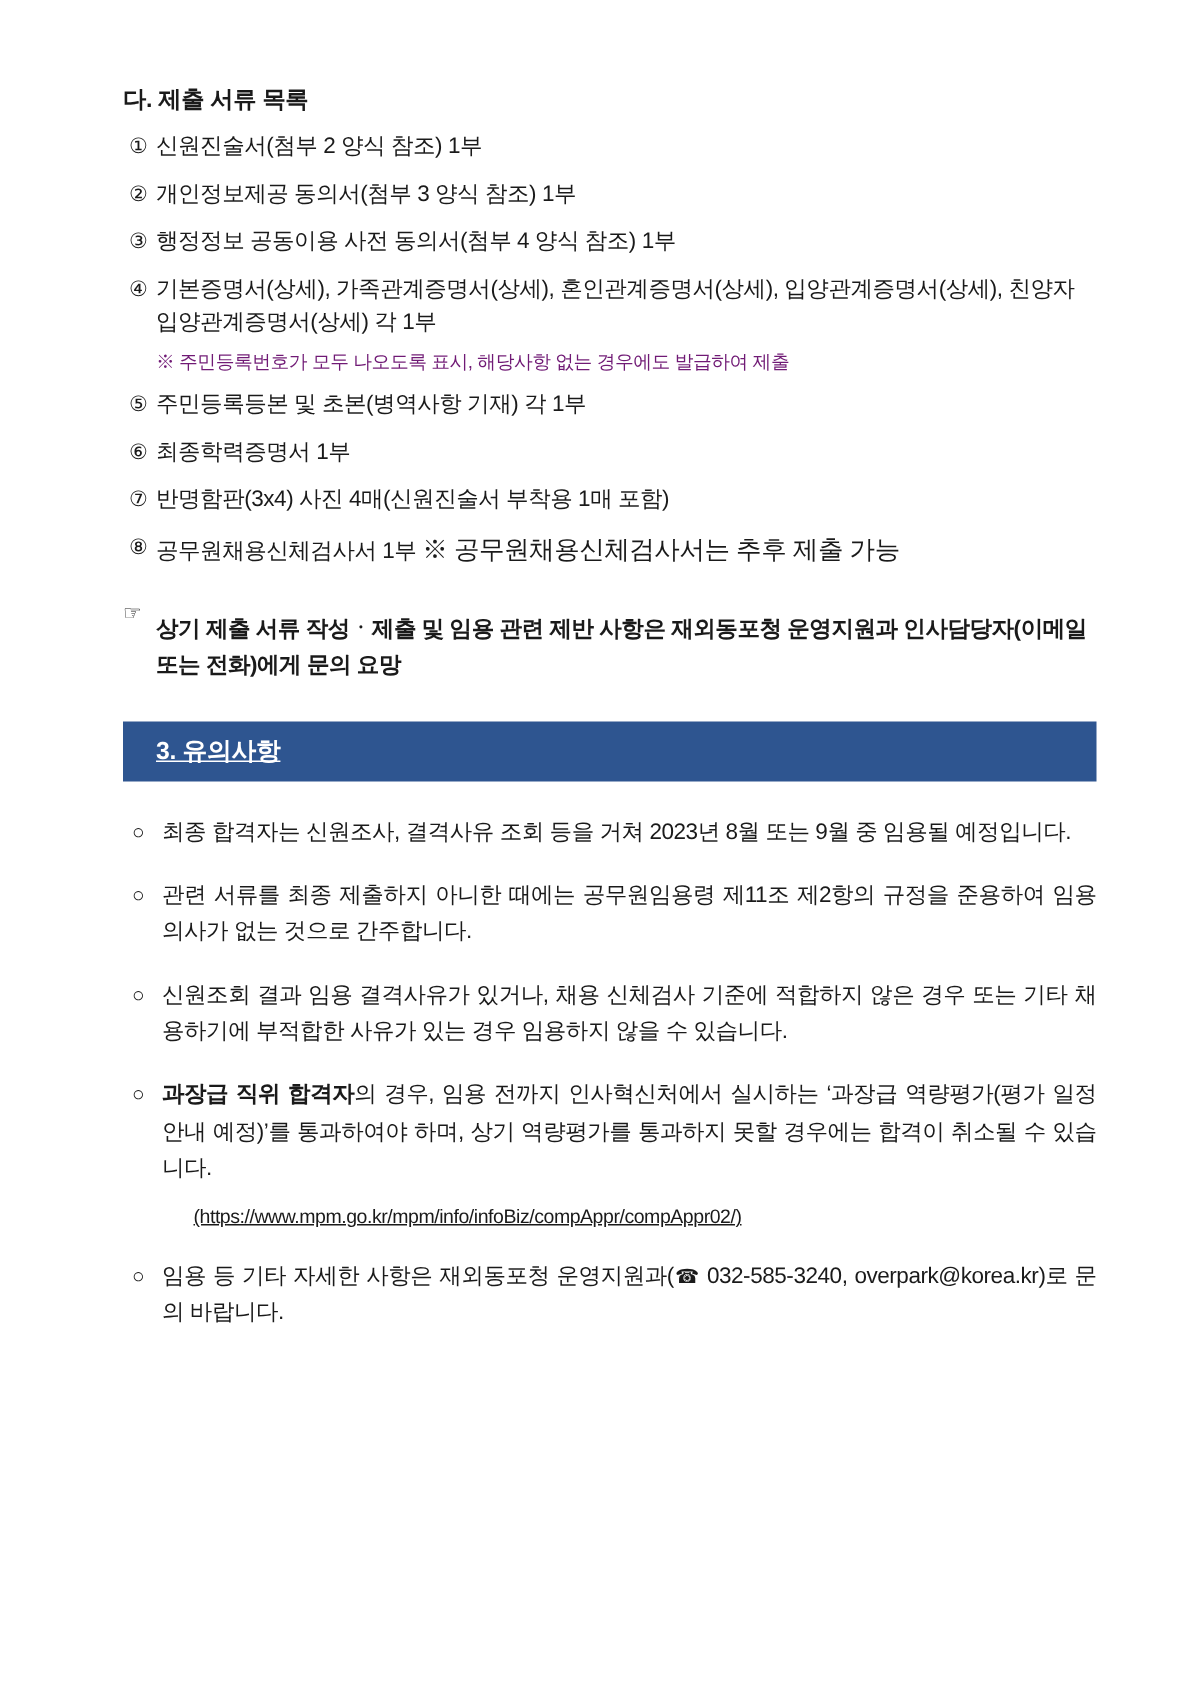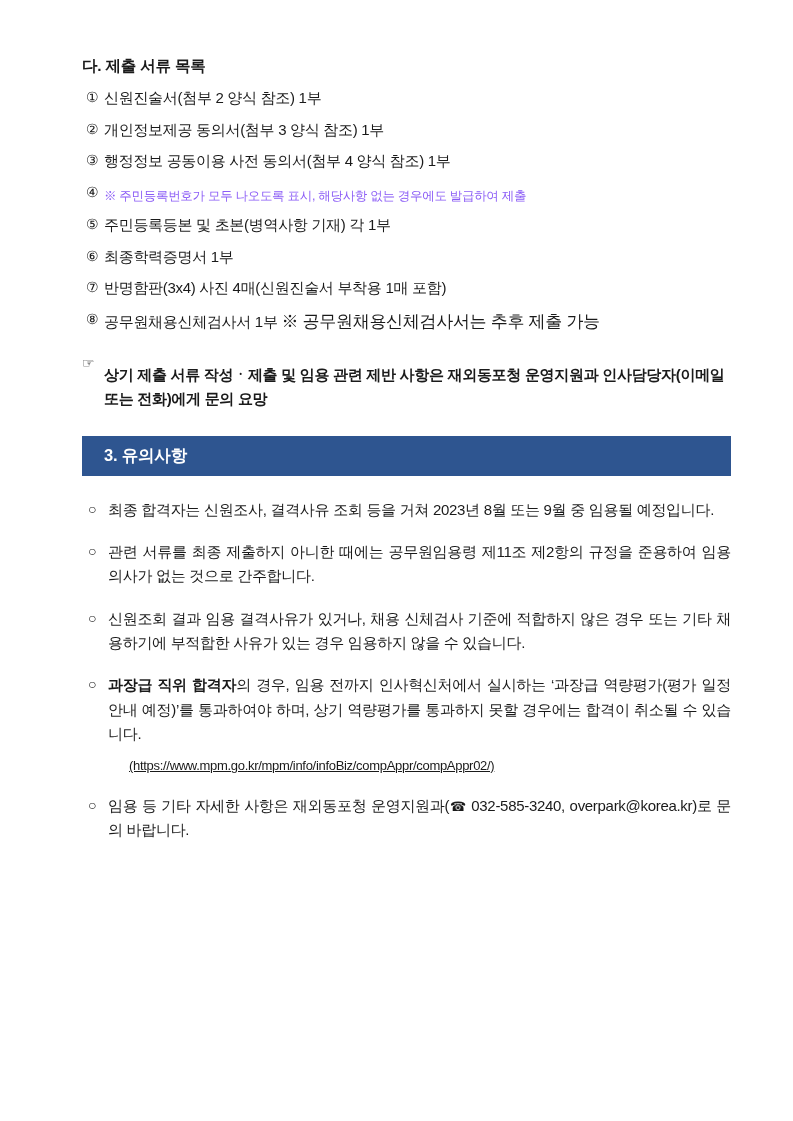--- a/index.html
+++ b/index.html
@@ -52,21 +52,21 @@
     padding-left: 4px;
     box-sizing: border-box;
   }
   .doc-text {
     flex: 1 1 auto;
   }
   .note-small {
     font-size: 12.5px;
     letter-spacing: -0.3px;
     margin-top: 5px;
-    color: #8b5cf6;
+    color: #701a75;
   }
   .inline-note {
     font-size: 17px;
     letter-spacing: -0.3px;
   }
 
   
   .pointer-block {
     display: flex;
     align-items: flex-start;
@@ -89,20 +89,21 @@
   .bar {
     margin-top: 26px;
     background: #2e5590;
     color: #ffffff;
     font-size: 16.5px;
     font-weight: bold;
     letter-spacing: -0.2px;
     padding: 9px 0 9px 22px;
     width: 100%;
     box-sizing: border-box;
+    text-decoration: underline;
   }
 
   
   .notice-list {
     margin: 22px 0 0 0;
     padding: 0;
     list-style: none;
   }
   .notice-item {
     display: flex;
@@ -155,20 +156,21 @@
     </li>
 
     <li class="doc-item">
       <span class="circ">③</span>
       <span class="doc-text">행정정보 공동이용 사전 동의서(첨부 4 양식 참조) 1부</span>
     </li>
 
     <li class="doc-item">
       <span class="circ">④</span>
       <span class="doc-text">
+        <span>기본증명서(상세), 가족관계증명서(상세), 혼인관계증명서(상세), 입양관계증명서(상세), 친양자입양관계증명서(상세) 각 1부</span>
         <div class="note-small">※ 주민등록번호가 모두 나오도록 표시, 해당사항 없는 경우에도 발급하여 제출</div>
       </span>
     </li>
 
     <li class="doc-item">
       <span class="circ">⑤</span>
       <span class="doc-text">주민등록등본 및 초본(병역사항 기재) 각 1부</span>
     </li>
 
     <li class="doc-item">

